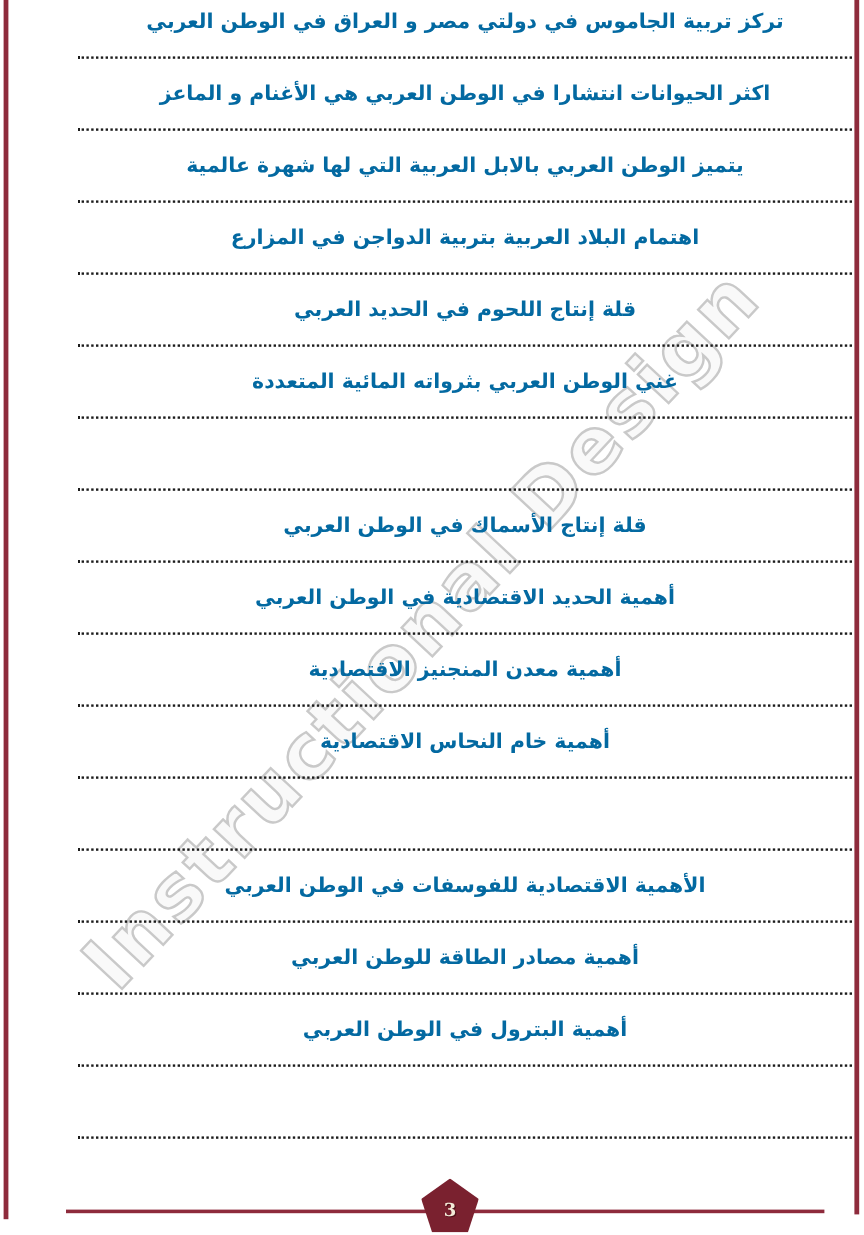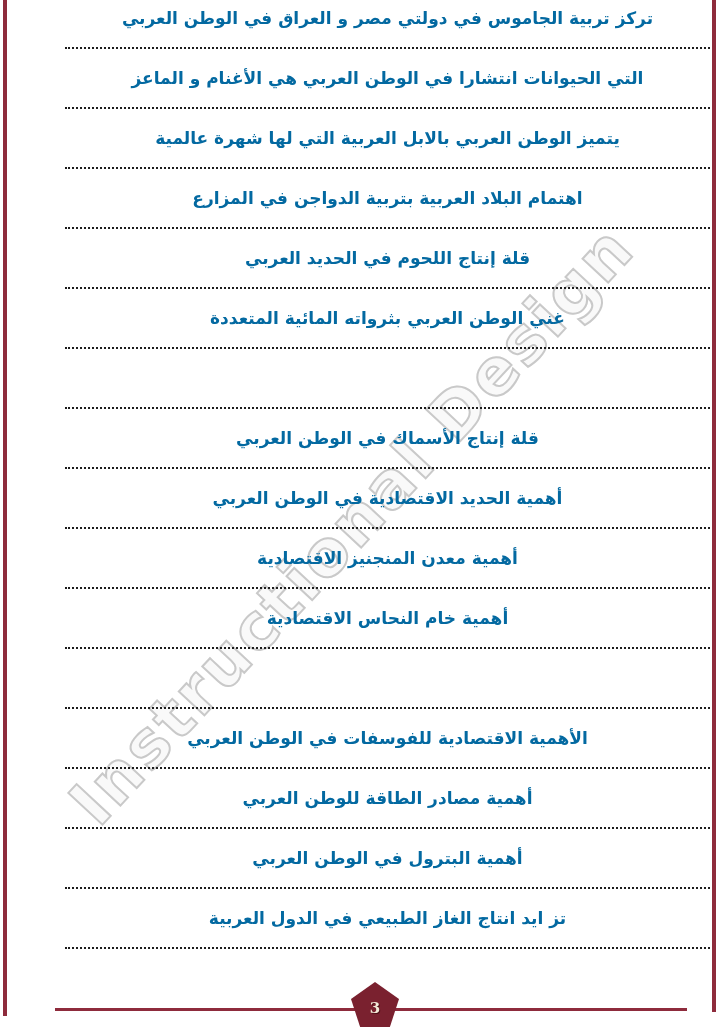--- a/index.html
+++ b/index.html
@@ -96,21 +96,21 @@
 <div class="page">
 
   <div class="watermark">Instructional Design</div>
 
   <div class="qa-list" id="qa-list">
       <div class="qa-item">
         <div class="q-text">تركز تربية الجاموس في دولتي مصر و العراق في الوطن العربي</div>
         <div class="dot-line"></div>
       </div>
       <div class="qa-item">
-        <div class="q-text">التي الحيوانات انتشارا في الوطن العربي هي الأغنام و الماعز</div>
+        <div class="q-text">اكثر الحيوانات انتشارا في الوطن العربي هي الأغنام و الماعز</div>
         <div class="dot-line"></div>
       </div>
       <div class="qa-item">
         <div class="q-text">يتميز الوطن العربي بالابل العربية التي لها شهرة عالمية</div>
         <div class="dot-line"></div>
       </div>
       <div class="qa-item">
         <div class="q-text">اهتمام البلاد العربية بتربية الدواجن في المزارع</div>
         <div class="dot-line"></div>
       </div>
@@ -150,21 +150,20 @@
       </div>
       <div class="qa-item">
         <div class="q-text">أهمية مصادر الطاقة للوطن العربي</div>
         <div class="dot-line"></div>
       </div>
       <div class="qa-item">
         <div class="q-text">أهمية البترول في الوطن العربي</div>
         <div class="dot-line"></div>
       </div>
       <div class="qa-item">
-        <div class="q-text">تز ايد انتاج الغاز الطبيعي في الدول العربية</div>
         <div class="dot-line"></div>
       </div>
     </div>
 
   <div class="border-left"></div>
   <div class="border-right"></div>
   <div class="footer-rule"></div>
 
   <div class="pentagon">
     <span class="pagenum">3</span>

